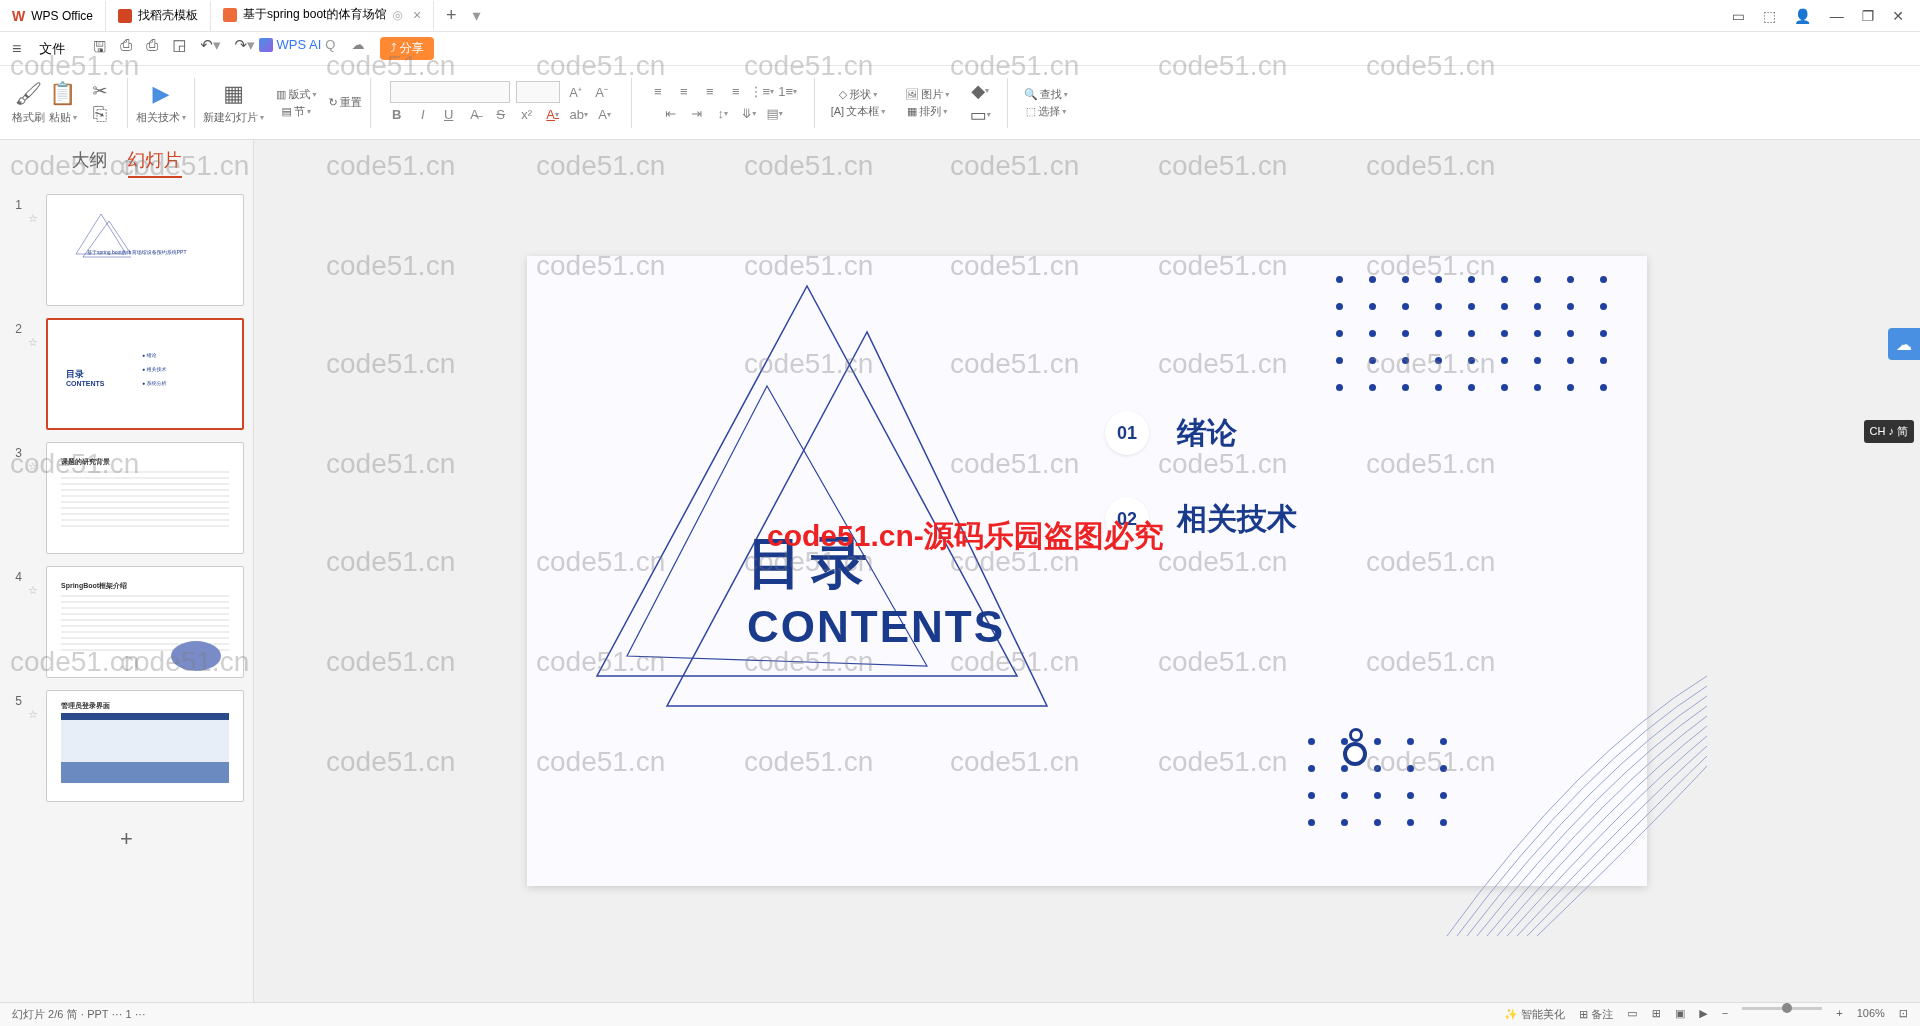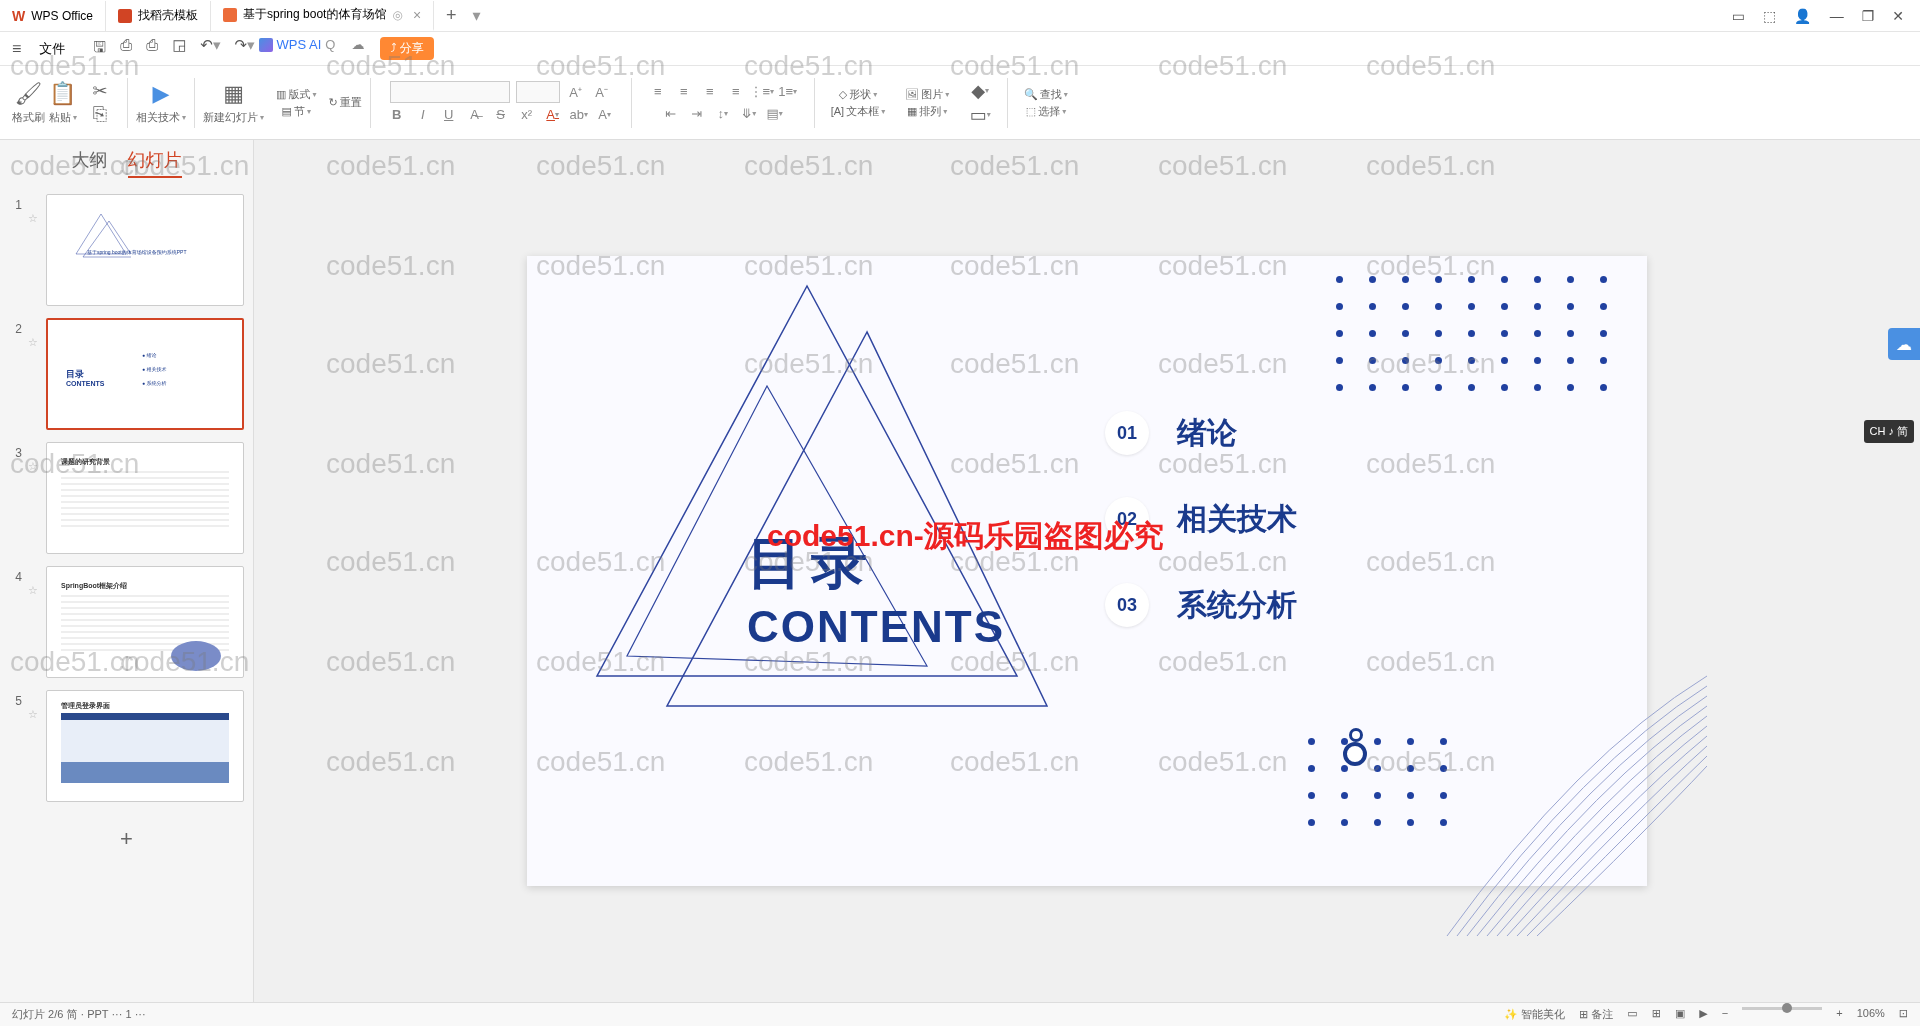--- a/index.html
+++ b/index.html
@@ -452,24 +452,20 @@
 
         <div class="toc-items">
           <div class="toc-item">
               <div class="toc-num">01</div>
               <div class="toc-label">绪论</div>
             </div>
           <div class="toc-item">
               <div class="toc-num">02</div>
               <div class="toc-label">相关技术</div>
             </div>
-          <div class="toc-item">
-              <div class="toc-num">03</div>
-              <div class="toc-label">系统分析</div>
-            </div>
         </div>
 
         <div class="watermark-red">code51.cn-源码乐园盗图必究</div>
       </div>
     </div>
   </div>
 </div>
 
 <div class="statusbar">
   <span>幻灯片 2/6    简 · PPT    ···    1    ···</span>

